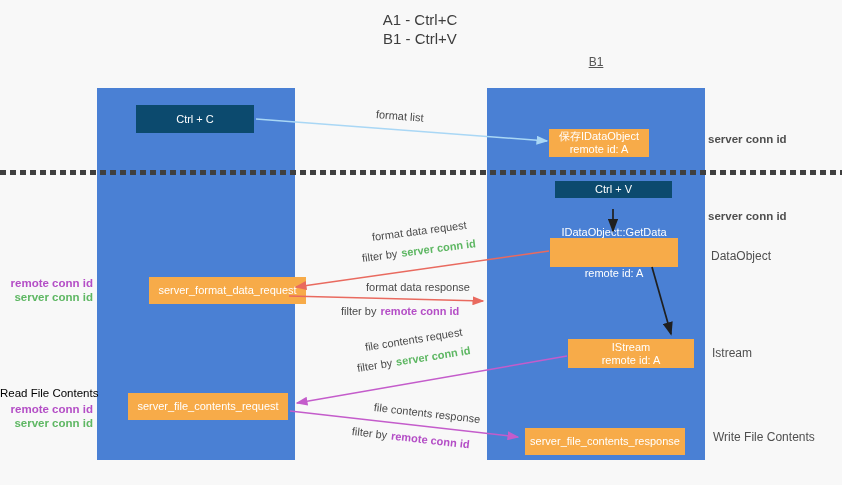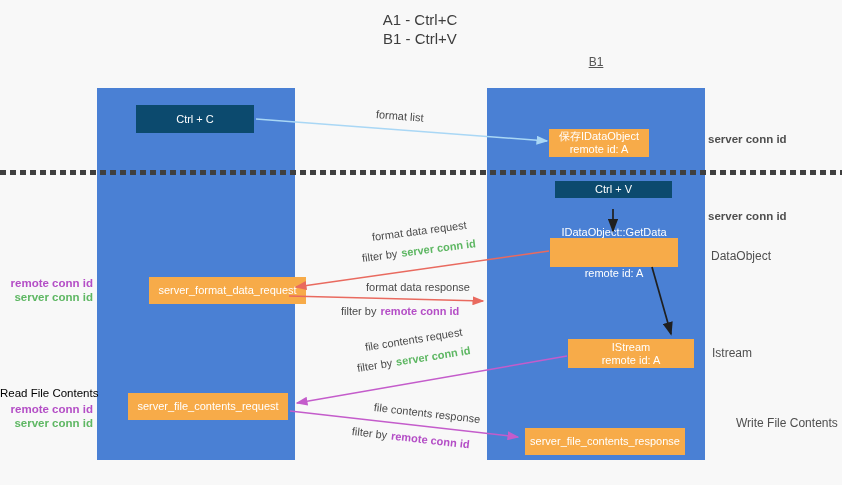--- a/index.html
+++ b/index.html
@@ -132,21 +132,21 @@
 
   <div class="flow-label" style="left:374px;top:401px;transform:rotate(6.5deg);">file contents response</div>
   <div class="flow-label" style="left:352px;top:425px;transform:rotate(6.5deg);">
     <span>filter by</span><span class="purple-text">remote conn id</span>
   </div>
 
   <div class="side-label small green-text" style="left:708px;top:133px;">server conn id</div>
   <div class="side-label small green-text" style="left:708px;top:210px;">server conn id</div>
   <div class="side-label" style="left:711px;top:242px;margin-top:7px;">DataObject</div>
   <div class="side-label" style="left:712px;top:346px;">Istream</div>
-  <div class="side-label" style="left:713px;top:416px;margin-left:23px;">Write File Contents</div>
+  <div class="side-label" style="left:713px;top:430px;">Write File Contents</div>
 
   <div class="left-col" style="top:276px;">
     <div class="purple-text">remote conn id</div>
     <div class="green-text">server conn id</div>
   </div>
   <div class="left-col plain" style="top:386px;">Read File Contents</div>
   <div class="left-col" style="top:402px;">
     <div class="purple-text">remote conn id</div>
     <div class="green-text">server conn id</div>
   </div>

